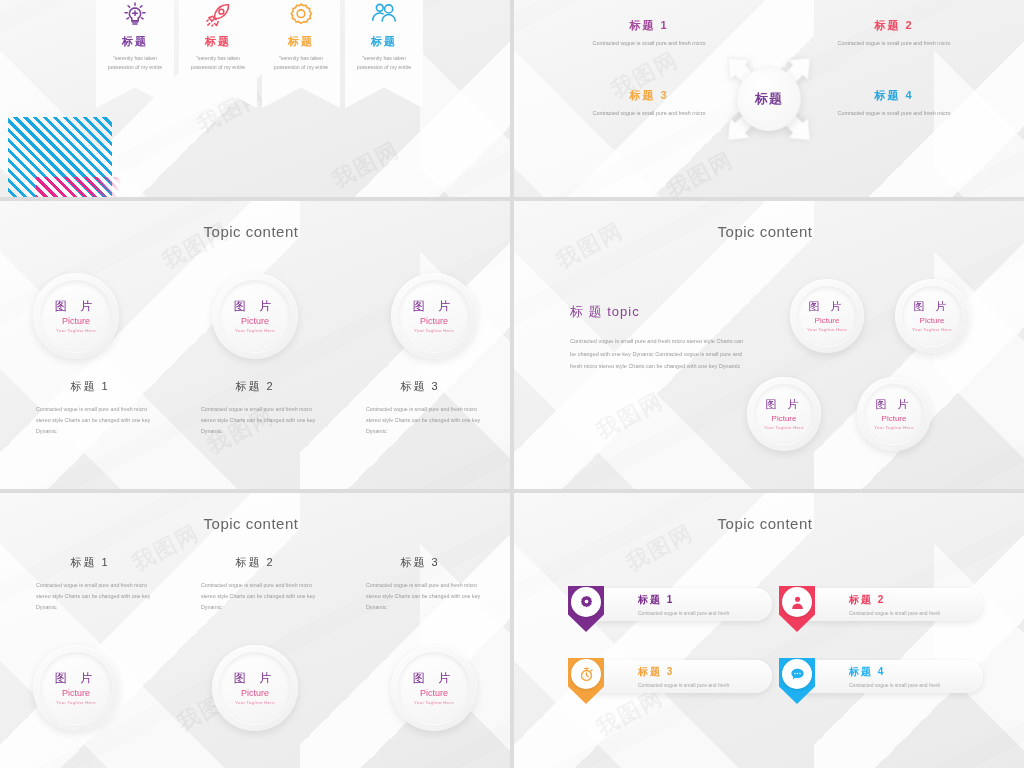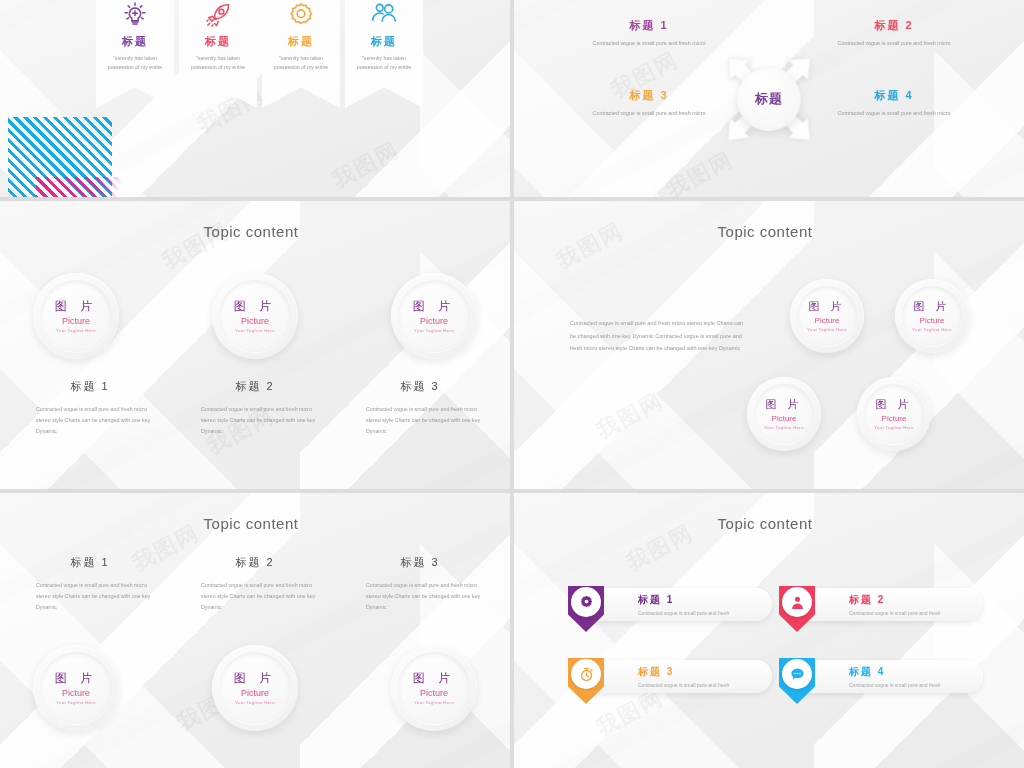--- a/index.html
+++ b/index.html
@@ -307,20 +307,21 @@
   </div>
 
   <div class="slide">
     <div class="bgpat"></div>
     <div class="wm"></div>
     <div class="wm-txt" style="left:40px;top:30px;">我图网</div>
     <div class="wm-txt" style="left:80px;top:200px;">我图网</div>
     <div class="slide-title">Topic content</div>
 
     <div style="position:absolute;left:56px;top:102px;width:175px;">
+      <div style="font-size:13px;letter-spacing:1px;color:#8b3f96;">标 题  topic</div>
       <div style="font-size:5.5px;color:#9a9a9a;line-height:2.3;margin-top:14px;">Contracted vogue is small pure and fresh micro stereo style Charts can be changed with one key Dynamic Contracted vogue is small pure and fresh micro stereo style Charts can be changed with one key Dynamic</div>
     </div>
 
     <div class="pc small" style="position:absolute;left:276px;top:78px;">
       <div class="inner">
         <div class="zh">图 片</div>
         <div class="en">Picture</div>
         <div class="tl" style="width:40px;margin:1px auto 0;">Your Tagline Here</div>
       </div>
     </div>

